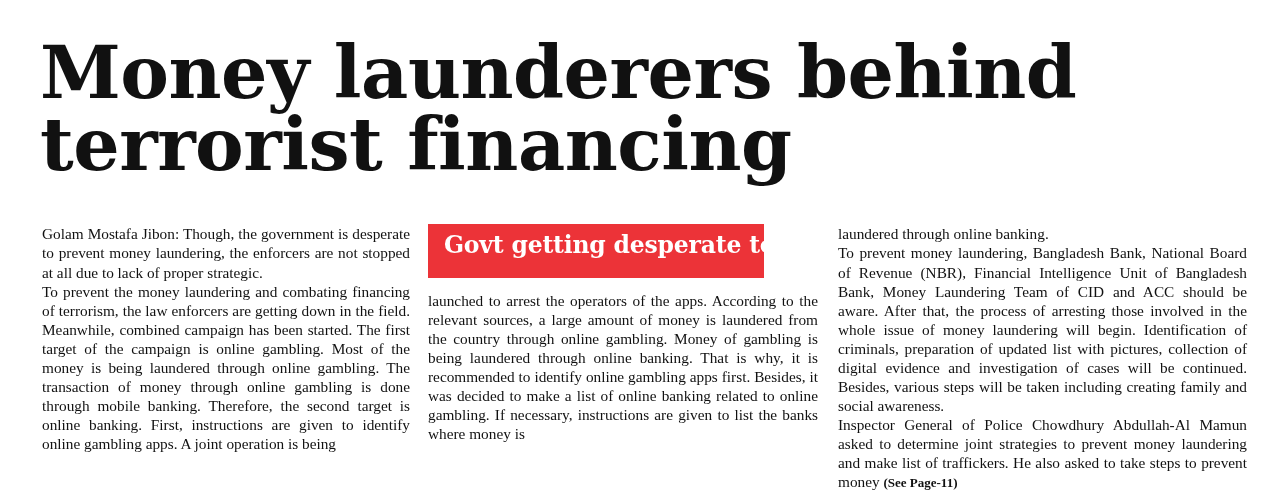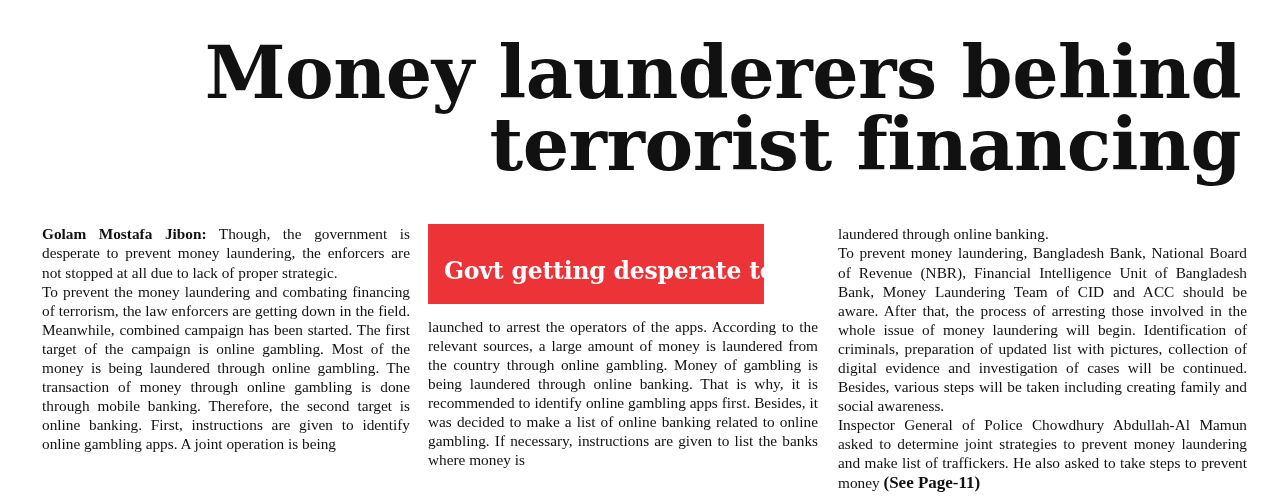--- a/index.html
+++ b/index.html
@@ -17,21 +17,21 @@
   .page {
     position: relative;
     width: 1281px;
     height: 504px;
     box-sizing: border-box;
     padding: 0;
   }
 
   
   .headline {
-    text-align: right;
+    text-align: left;
     font-family: "DejaVu Serif", "Liberation Serif", serif;
     font-weight: 700;
     color: #111111;
     letter-spacing: -0.5px;
     padding: 16px 40px 0 40px;
   }
   .headline .line {
     display: block;
     font-size: 72px;
     line-height: 0.98;
@@ -63,45 +63,45 @@
     -webkit-hyphens: auto;
   }
   .col1 { width: 386px; padding-right: 18px; }
   .col2 { width: 410px; padding-right: 20px; position: relative; }
   .col3 { width: 409px; }
 
   .col p {
     margin: 0;
   }
   .byline {
-    font-weight: 700;
+    font-weight: 400;
   }
 
   
   .redbox {
     background: #ec3338;
     color: #ffffff;
     box-sizing: border-box;
-    padding: 32px 16px 17px 16px;
+    padding: 6px 16px 17px 16px;
     margin-bottom: 13px;
     width: 336px;
   }
   .redbox .rb-line {
     display: block;
     font-family: "DejaVu Serif", "Liberation Serif", serif;
     font-weight: 700;
     font-size: 23.5px;
     line-height: 1.29;
     letter-spacing: -0.2px;
     white-space: nowrap;
   }
 
   .seepage {
     font-weight: 700;
-    font-size: 17px;
+    font-size: 13px;
     white-space: nowrap;
   }
 </style>
 </head>
 <body>
 
 <div class="page">
 
   <h1 class="headline">
     <span class="line line1">Money launderers behind</span>

